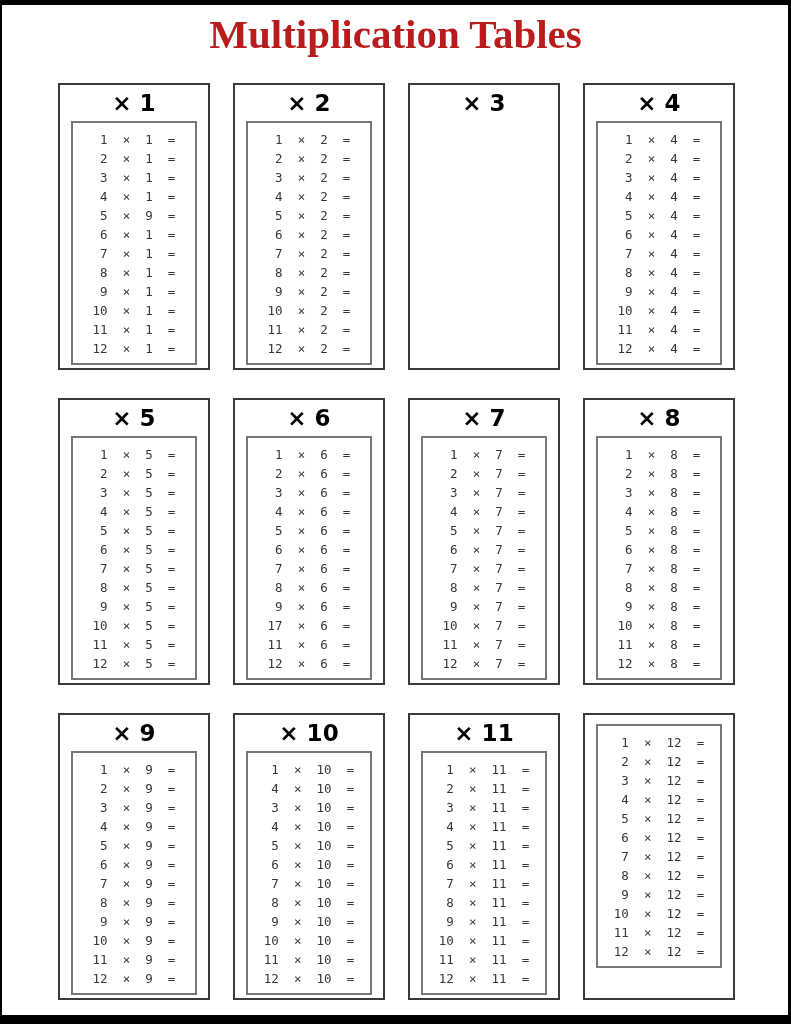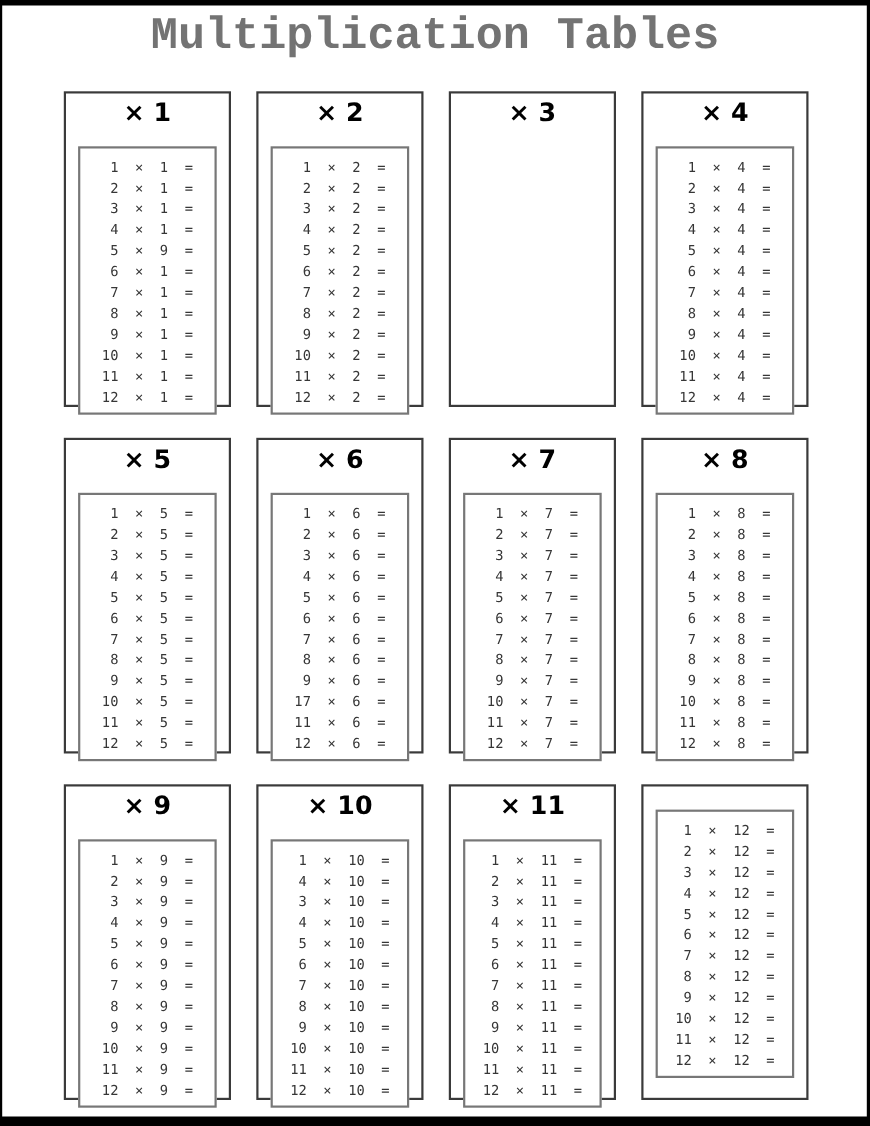--- a/index.html
+++ b/index.html
@@ -23,25 +23,25 @@
   .frame-bottom { position: absolute; bottom: 0; left: 0; width: 791px; height: 9px; background: var(--frame-color); }
   .frame-left   { position: absolute; top: 0; left: 0;  width: 2px; height: 1024px; background: var(--frame-color); }
   .frame-right  { position: absolute; top: 0; right: 0; width: 3px; height: 1024px; background: var(--frame-color); }
 
   .page-title {
     position: absolute;
     top: 9px; left: 0;
     width: 791px;
     margin: 0;
     text-align: center;
-    font-family: Liberation Mono, monospace;
+    font-family: Liberation Serif, serif;
     font-weight: 700;
     font-size: 41px;
     line-height: 50px;
-    color: #737373;
+    color: #b91c1c;
   }
 
   .grid {
     position: absolute;
     left: 58px;
     top: 83px;
     display: grid;
     grid-template-columns: repeat(4, 152px);
     column-gap: 23px;
     row-gap: 28px;
@@ -57,21 +57,21 @@
   }
   .card-header {
     font-family: "DejaVu Sans", sans-serif;
     font-weight: 700;
     font-size: 23px;
     line-height: 27px;
     color: var(--header-color);
   }
   .card-body {
     box-sizing: border-box;
-    margin: 16px 11px 0 11px;
+    margin: 4px 11px 0 11px;
     border: 2px solid var(--inner-border);
     padding: 7px 0 5px 0;
     background: #ffffff;
   }
   .trow {
     font-family: "DejaVu Sans Mono", monospace;
     font-size: 12.5px;
     line-height: 19px;
     color: var(--row-color);
     white-space: pre;

